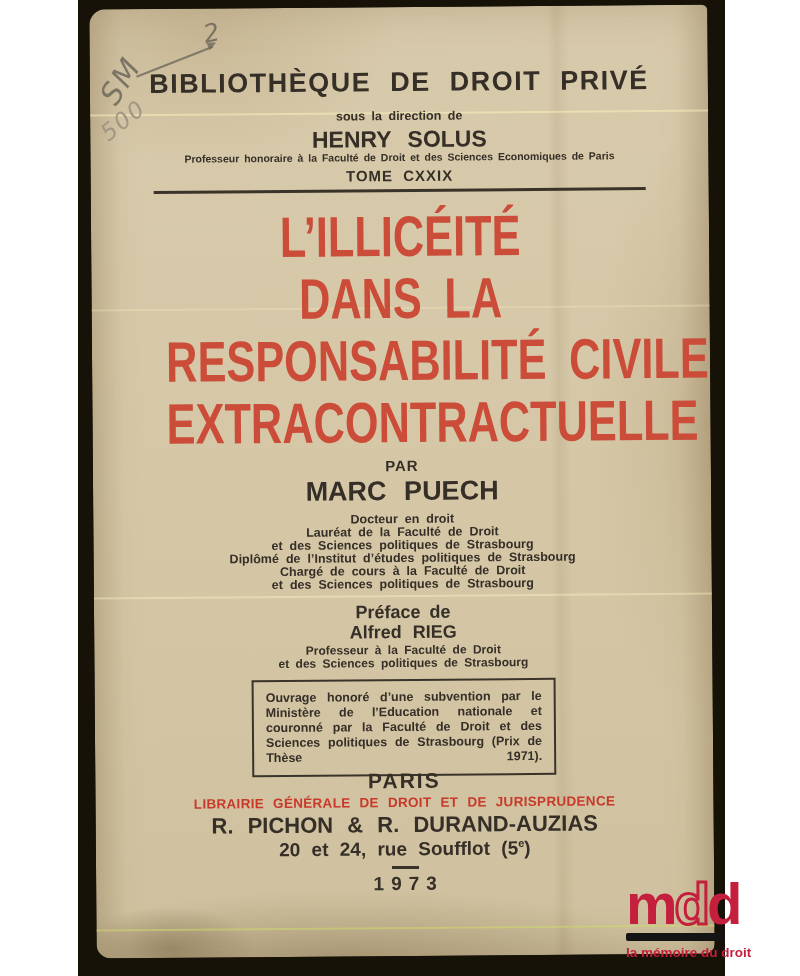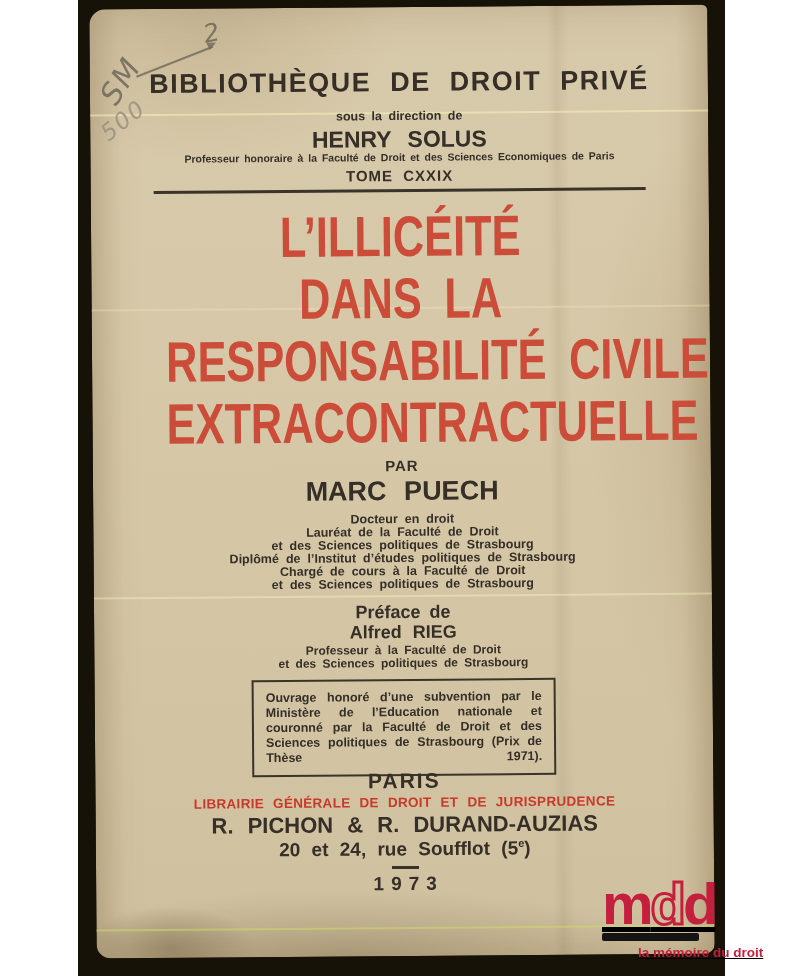--- a/index.html
+++ b/index.html
@@ -74,25 +74,25 @@
 
   .city{top:762px;font-size:21px;font-weight:bold;letter-spacing:2px;}
   .imprint{top:788px;font-size:13.5px;font-weight:bold;color:#c8392a;word-spacing:5px;letter-spacing:.3px;}
   .publisher{top:805px;font-size:22px;font-weight:bold;word-spacing:8px;}
   .address{top:831px;font-size:19px;font-weight:bold;word-spacing:6px;}
   .address sup{font-size:11px;}
   .year-dash{position:absolute;top:859px;left:50%;width:27px;height:3px;margin-left:-13px;background:#39332a;}
   .year{top:866px;font-size:19px;font-weight:bold;letter-spacing:7px;text-indent:7px;}
 
   
-  .mdd{position:absolute;left:524px;top:878px;width:110px;text-decoration:underline;}
+  .mdd{position:absolute;left:548px;top:878px;width:110px;}
   .mdd-word{font-size:58px;line-height:52px;font-weight:bold;color:#c41f3d;letter-spacing:-3px;}
   .d-outline{color:transparent;-webkit-text-stroke:3px #c41f3d;}
   .mdd-bar{width:97px;height:8px;background:#141414;margin-top:3px;border-radius:2px;}
-  .mdd-tagline{font-size:13.5px;font-weight:bold;color:#c41f3d;margin-top:4px;white-space:nowrap;margin-left:36px;}
+  .mdd-tagline{font-size:13.5px;font-weight:bold;color:#c41f3d;margin-top:4px;white-space:nowrap;}
 </style>
 </head>
 <body>
 
 <div class="canvas">
   <div class="photo">
 
     <div class="cover">
       <div class="scanline sl1"></div>
       <div class="scanline sl2"></div>

